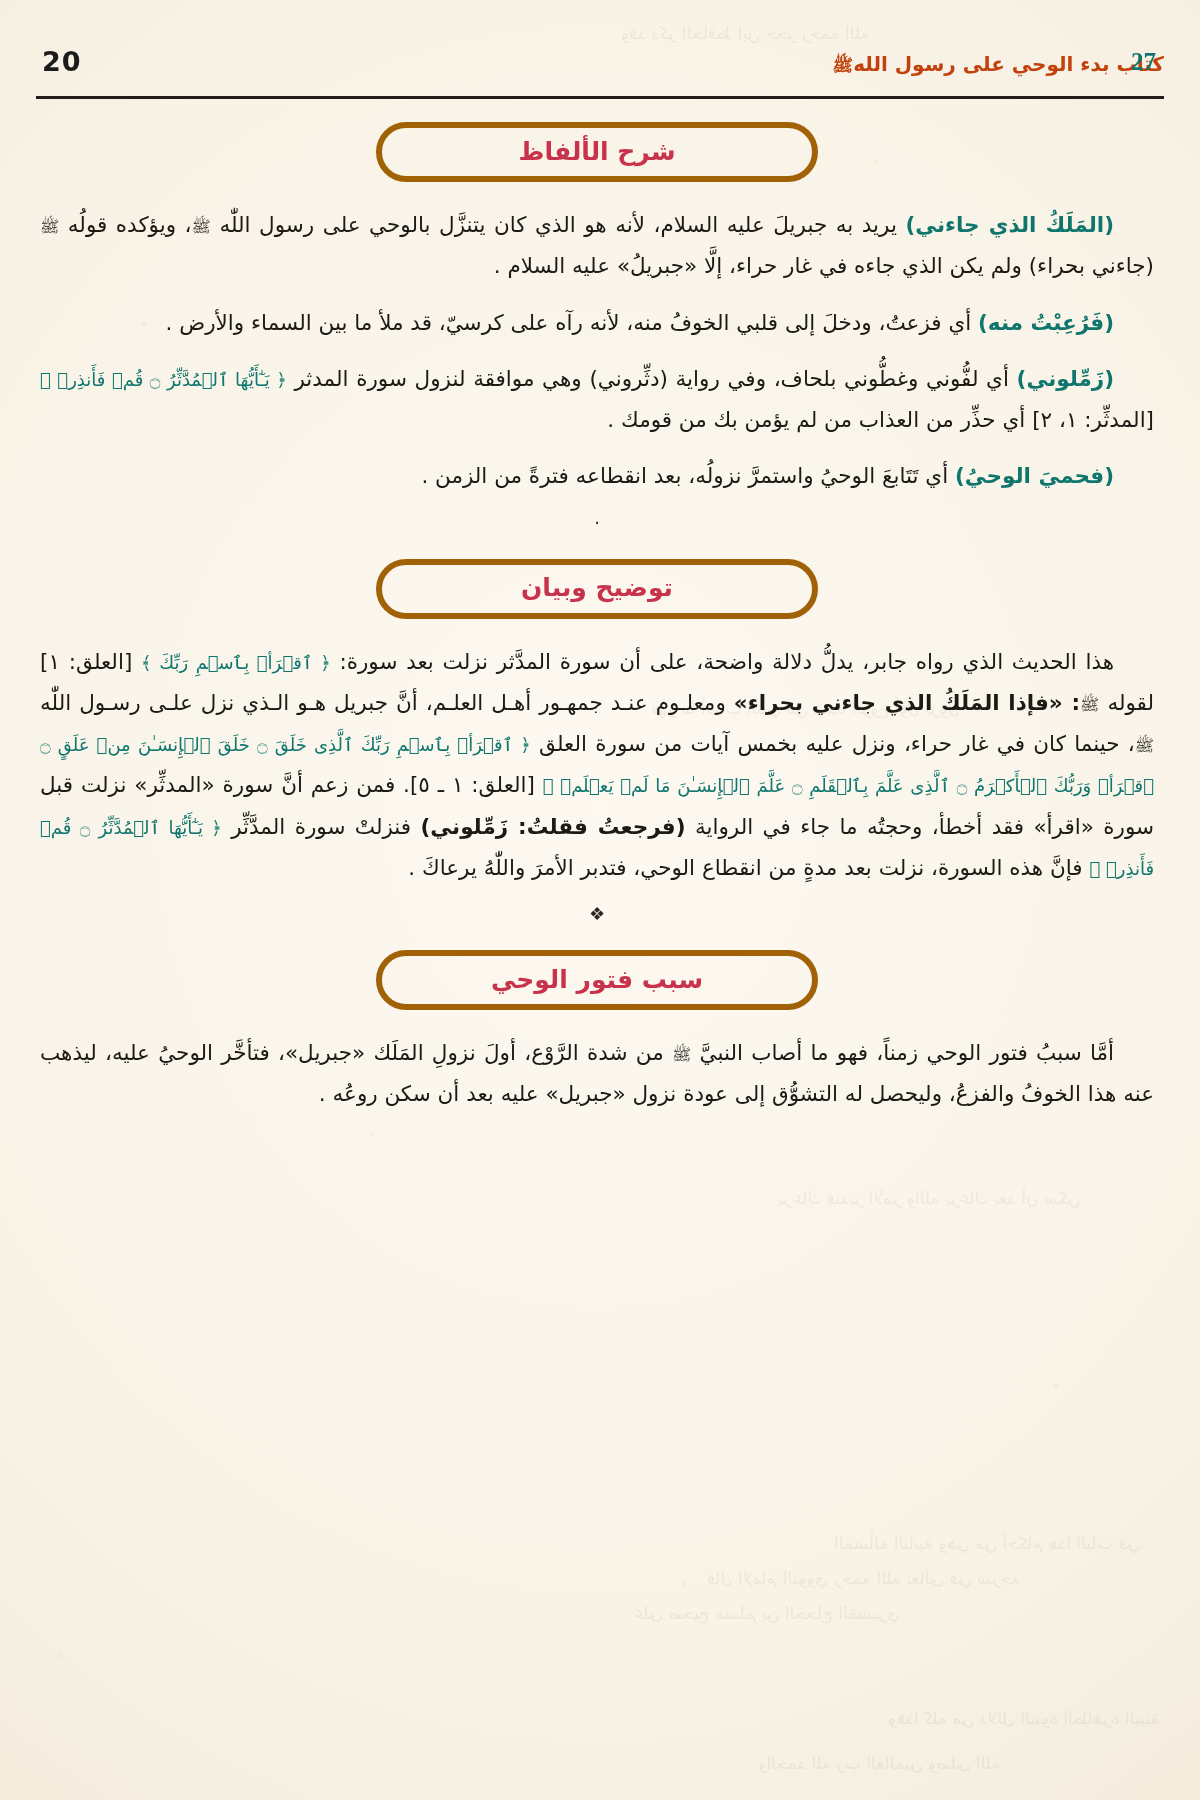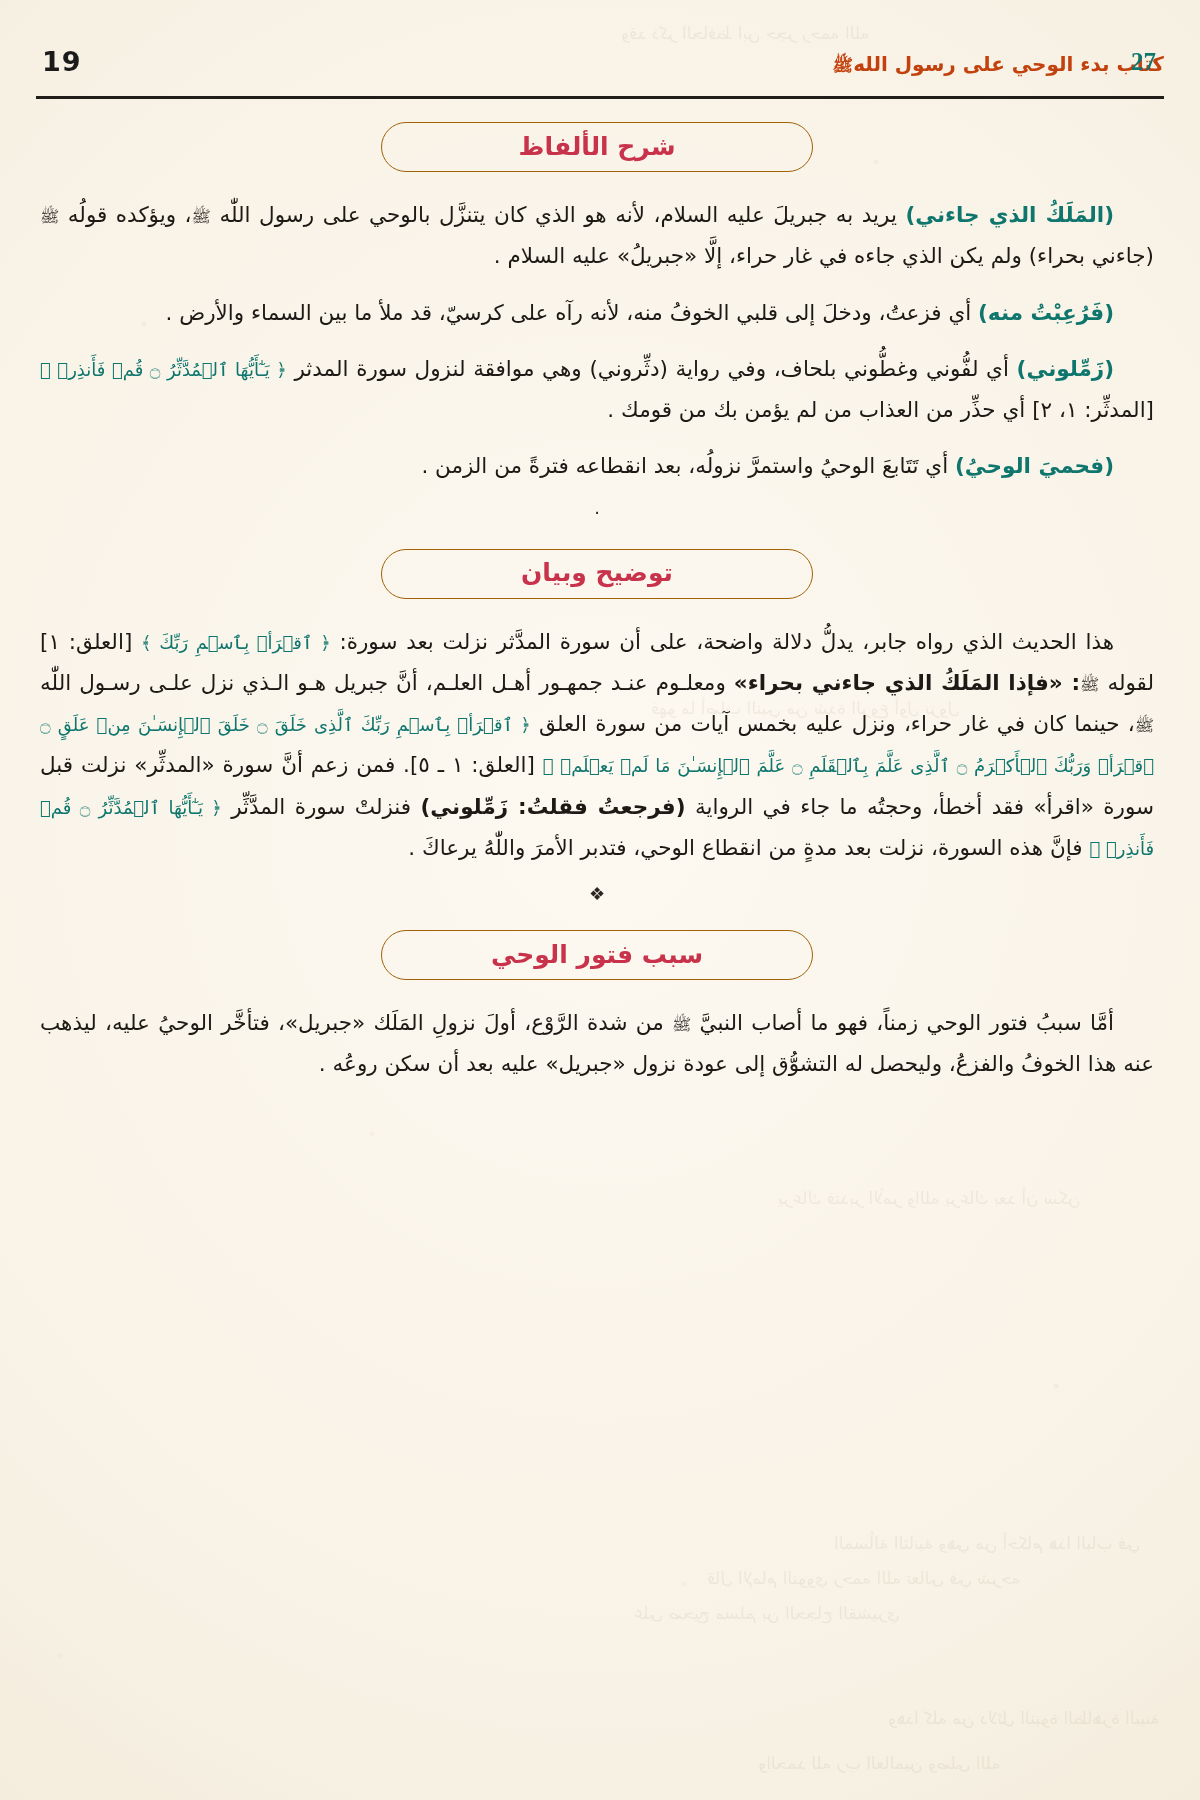--- a/index.html
+++ b/index.html
@@ -58,21 +58,21 @@
   }
   .hdr .saw{font-size:17px;}
   .rule{
     position:absolute;left:36px;right:36px;top:96px;
     height:3px;background:#211d18;
   }
 
   
   .badge-wrap{width:100%;display:flex;justify-content:center;}
   .badge{
-    border:1px solid #a16207;
+    border:6px solid #a16207;
     border-radius:34px;
     width:430px;height:48px;
     display:flex;align-items:center;justify-content:center;
     background:transparent;
   }
   .badge span{
     color:#c8324b;
     font-size:25px;font-weight:bold;
     font-family:"DejaVu Sans",sans-serif;
     letter-spacing:.5px;
@@ -122,21 +122,21 @@
   <div style="top:1560px;right:180px;">قال الإمام النووي رحمه الله تعالى في شرحه</div>
   <div style="top:1595px;right:300px;">على صحيح مسلم بن الحجاج القشيري</div>
   <div style="top:1700px;right:40px;">وهذا كله من دلائل النبوة الظاهرة البينة</div>
   <div style="top:1745px;right:200px;">والحمد لله رب العالمين وصلى الله</div>
   <div style="top:15px;right:330px;">وقد ذكر الحافظ ابن حجر رحمه الله</div>
 </div>
 
 <div class="content">
 
   <div class="hdr">
-    <div class="pg-ar">19</div>
+    <div class="pg-ar">20</div>
     <div class="hdr-title">
       <span>كتاب بدء الوحي على رسول الله</span><span class="saw">ﷺ</span>
     </div>
     <div class="pg-lat">27</div>
   </div>
   <div class="rule"></div>
 
   <div class="body">
 
     <div class="sec first badge-wrap">

